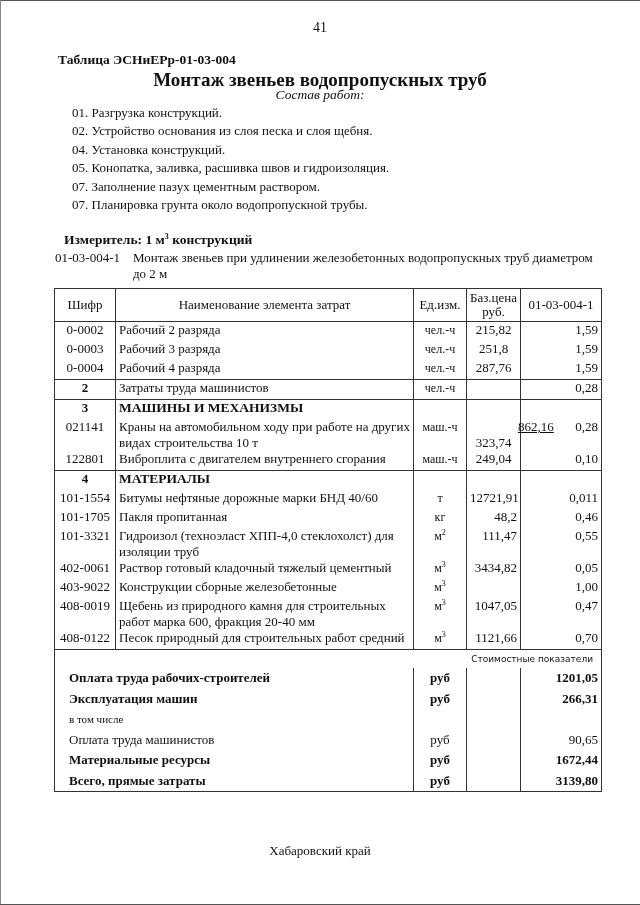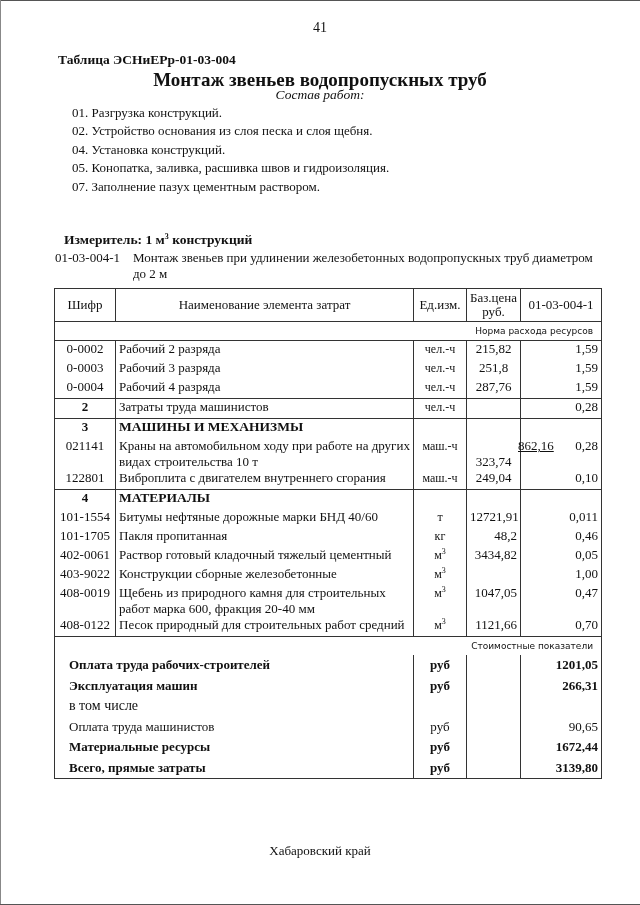--- a/index.html
+++ b/index.html
@@ -39,21 +39,21 @@
   tr.sec td.name { font-weight: bold; font-size: 13.5px; }
   .u { text-decoration: underline; margin-left: 48px; }
   sup { font-size: 8px; line-height: 0; }
   tr.cost td { border-top: 1px solid #333; height: 18px; text-align: right; font-family: "DejaVu Sans", sans-serif;
                font-size: 9px; vertical-align: middle; padding-right: 8px; border-right: 1px solid #333; }
   tr.s td { height: 20.5px; vertical-align: middle; }
   tr.s td.name { padding-left: 14px; }
   tr.s td.unit { text-align: center; }
   tr.s td.val { text-align: right; }
   tr.s.b td.name, tr.s.b td.unit, tr.s.b td.val { font-weight: bold; }
-  tr.s.small td.name { font-size: 14px; }
+  tr.s.small td.name { font-size: 11px; }
   tr.last td { border-bottom: 1px solid #333; }
   .footer { position: absolute; top: 843px; left: 0; width: 640px; text-align: center; font-size: 13px; }
 </style>
 </head>
 <body>
 
 <div class="frame-top"></div>
 <div class="frame-left"></div>
 <div class="frame-bottom"></div>
 
@@ -61,20 +61,21 @@
 <div class="tbl-title">Таблица  ЭСНиЕРр-01-03-004</div>
 <div class="subtitle">Монтаж звеньев  водопропускных труб</div>
 <div class="subtitle2">Состав работ:</div>
 
 <div class="works">
   <div>01. Разгрузка конструкций.</div>
   <div>02. Устройство основания из слоя песка и слоя щебня.</div>
   <div>04. Установка конструкций.</div>
   <div>05. Конопатка, заливка, расшивка швов и гидроизоляция.</div>
   <div>07. Заполнение пазух цементным раствором.</div>
+  <div>07. Планировка грунта около водопропускной трубы.</div>
 </div>
 
 <div class="measure"><span>Измеритель: 1 м</span><sup>3</sup><span> конструкций</span></div>
 
 <div class="code-line">
   <span class="c">01-03-004-1</span>
   <span class="t">Монтаж звеньев при удлинении железобетонных водопропускных труб диаметром до 2 м</span>
 </div>
 
 <table class="main">
@@ -86,23 +87,20 @@
       <col class="c5">
     </colgroup>
   <tbody>
       <tr class="hdr">
     <td>Шифр</td>
     <td>Наименование элемента затрат</td>
     <td>Ед.изм.</td>
     <td class="price">Баз.цена руб.</td>
     <td>01-03-004-1</td>
   </tr>
-  <tr class="norm">
-    <td colspan="5">Норма расхода ресурсов</td>
-  </tr>
 
   <tr class="r">
     <td class="code">0-0002</td>
     <td class="name">Рабочий 2 разряда</td>
     <td class="unit">чел.-ч</td>
     <td class="price">215,82</td>
     <td class="val">1,59</td>
   </tr>
   <tr class="r">
     <td class="code">0-0003</td>
@@ -161,20 +159,27 @@
     <td class="val">0,011</td>
   </tr>
   <tr class="r">
     <td class="code">101-1705</td>
     <td class="name">Пакля пропитанная</td>
     <td class="unit">кг</td>
     <td class="price" style="text-align:right">48,2</td>
     <td class="val">0,46</td>
   </tr>
   <tr class="r">
+    <td class="code">101-3321</td>
+    <td class="name">Гидроизол (техноэласт ХПП-4,0 стеклохолст) для изоляции труб</td>
+    <td class="unit"><span>м</span><sup>2</sup></td>
+    <td class="price" style="text-align:right">111,47</td>
+    <td class="val">0,55</td>
+  </tr>
+  <tr class="r">
     <td class="code">402-0061</td>
     <td class="name">Раствор готовый кладочный тяжелый цементный</td>
     <td class="unit"><span>м</span><sup>3</sup></td>
     <td class="price" style="text-align:right">3434,82</td>
     <td class="val">0,05</td>
   </tr>
   <tr class="r">
     <td class="code">403-9022</td>
     <td class="name">Конструкции сборные железобетонные</td>
     <td class="unit"><span>м</span><sup>3</sup></td>

